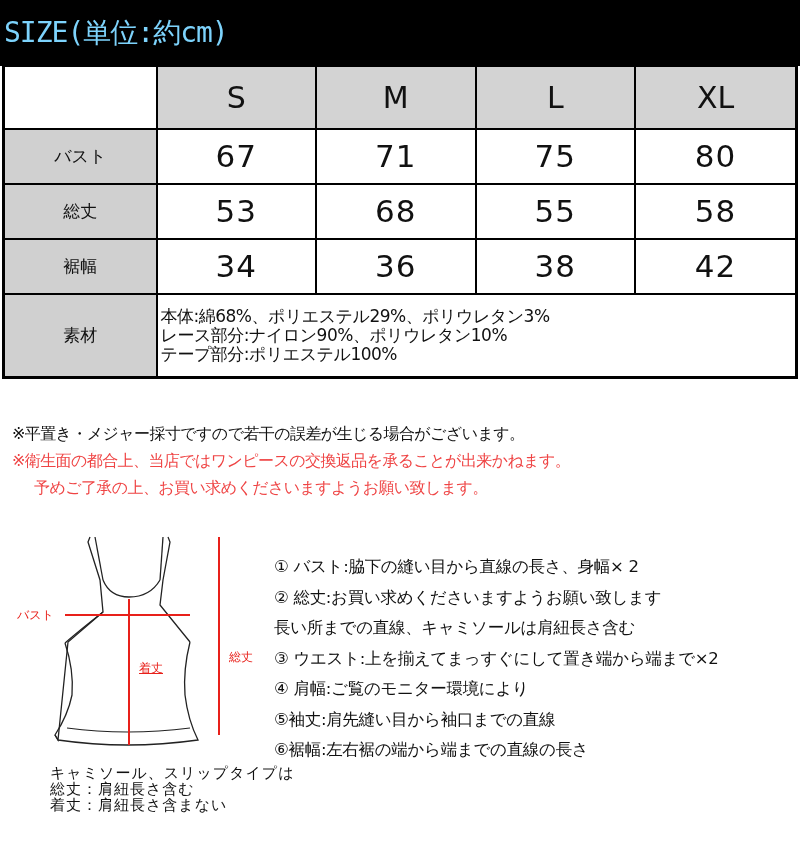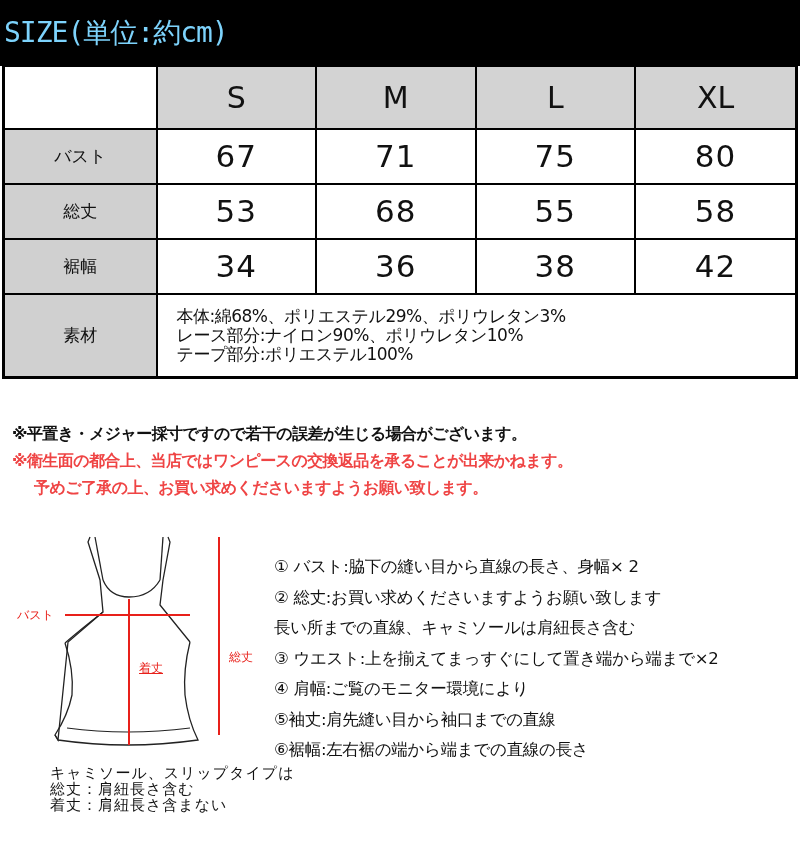--- a/index.html
+++ b/index.html
@@ -5,22 +5,22 @@
   * { box-sizing: border-box; margin: 0; padding: 0; }
   body { width: 800px; height: 850px; background: #fff; font-family: "DejaVu Sans", sans-serif; color: #111; position: relative; overflow: hidden; }
   .title-bar { position: absolute; left: 0; top: 0; width: 800px; height: 66px; background: #000; color: #7dd3fc; font-family: "DejaVu Sans Mono", monospace; font-size: 28px; line-height: 66px; padding-left: 4px; letter-spacing: -1px; }
   .size-table { position: absolute; left: 2px; top: 64px; width: 796px; border-collapse: collapse; border: 3px solid #000; }
   .size-table td { border: 2px solid #000; text-align: center; vertical-align: middle; }
   .size-table .hdr { background: #d3d3d3; font-size: 30px; height: 63px; }
   .size-table .blank { background: #fff; width: 153px; }
   .size-table .rowlabel { background: #d0d0d0; font-size: 17px; width: 153px; }
   .size-table .val { background: #fff; font-size: 31px; height: 55px; letter-spacing: 1px; }
   .size-table .mat-row td { height: 84px; }
-  .size-table .mat-text { text-align: left; font-size: 17px; line-height: 19px; padding-left: 19px; letter-spacing: -0.5px; }
-  .notes { position: absolute; left: 12px; top: 420px; font-size: 16px; line-height: 27px; letter-spacing: -0.6px; font-weight: bold; }
+  .size-table .mat-text { text-align: left; font-size: 17px; line-height: 19px; padding-left: 3px; letter-spacing: -0.5px; }
+  .notes { position: absolute; left: 12px; top: 420px; font-size: 16px; line-height: 27px; letter-spacing: -0.6px; font-weight: normal; }
   .notes .black { color: #111; }
   .notes .red { color: #ef4444; }
   .notes .indent { padding-left: 22px; }
   .diagram { position: absolute; left: 0; top: 530px; width: 270px; height: 300px; }
   .diagram svg { position: absolute; left: 0; top: 0; }
   .lbl { position: absolute; color: #e8201a; font-size: 12px; }
   .caption { position: absolute; left: 50px; top: 765px; font-size: 15px; line-height: 16px; letter-spacing: 1px; }
   .defs { position: absolute; left: 274px; top: 552px; font-size: 16.5px; line-height: 30.5px; color: #111; letter-spacing: -0.3px; }
 </style>
 </head>

